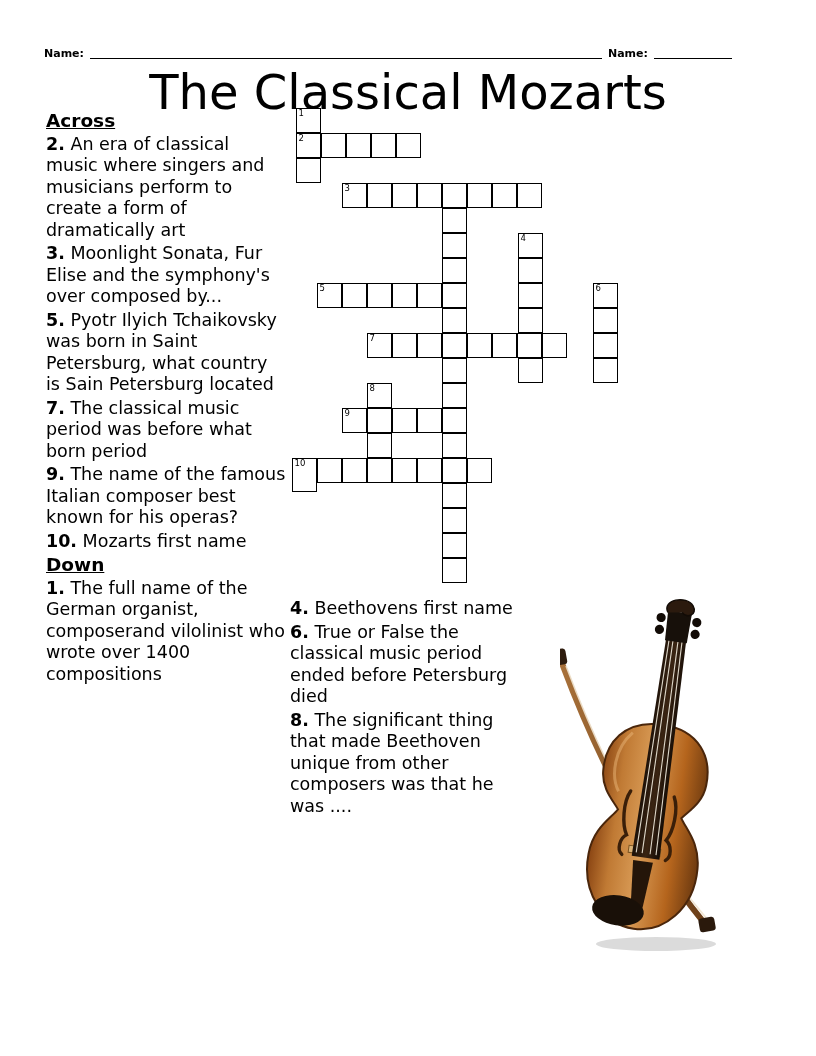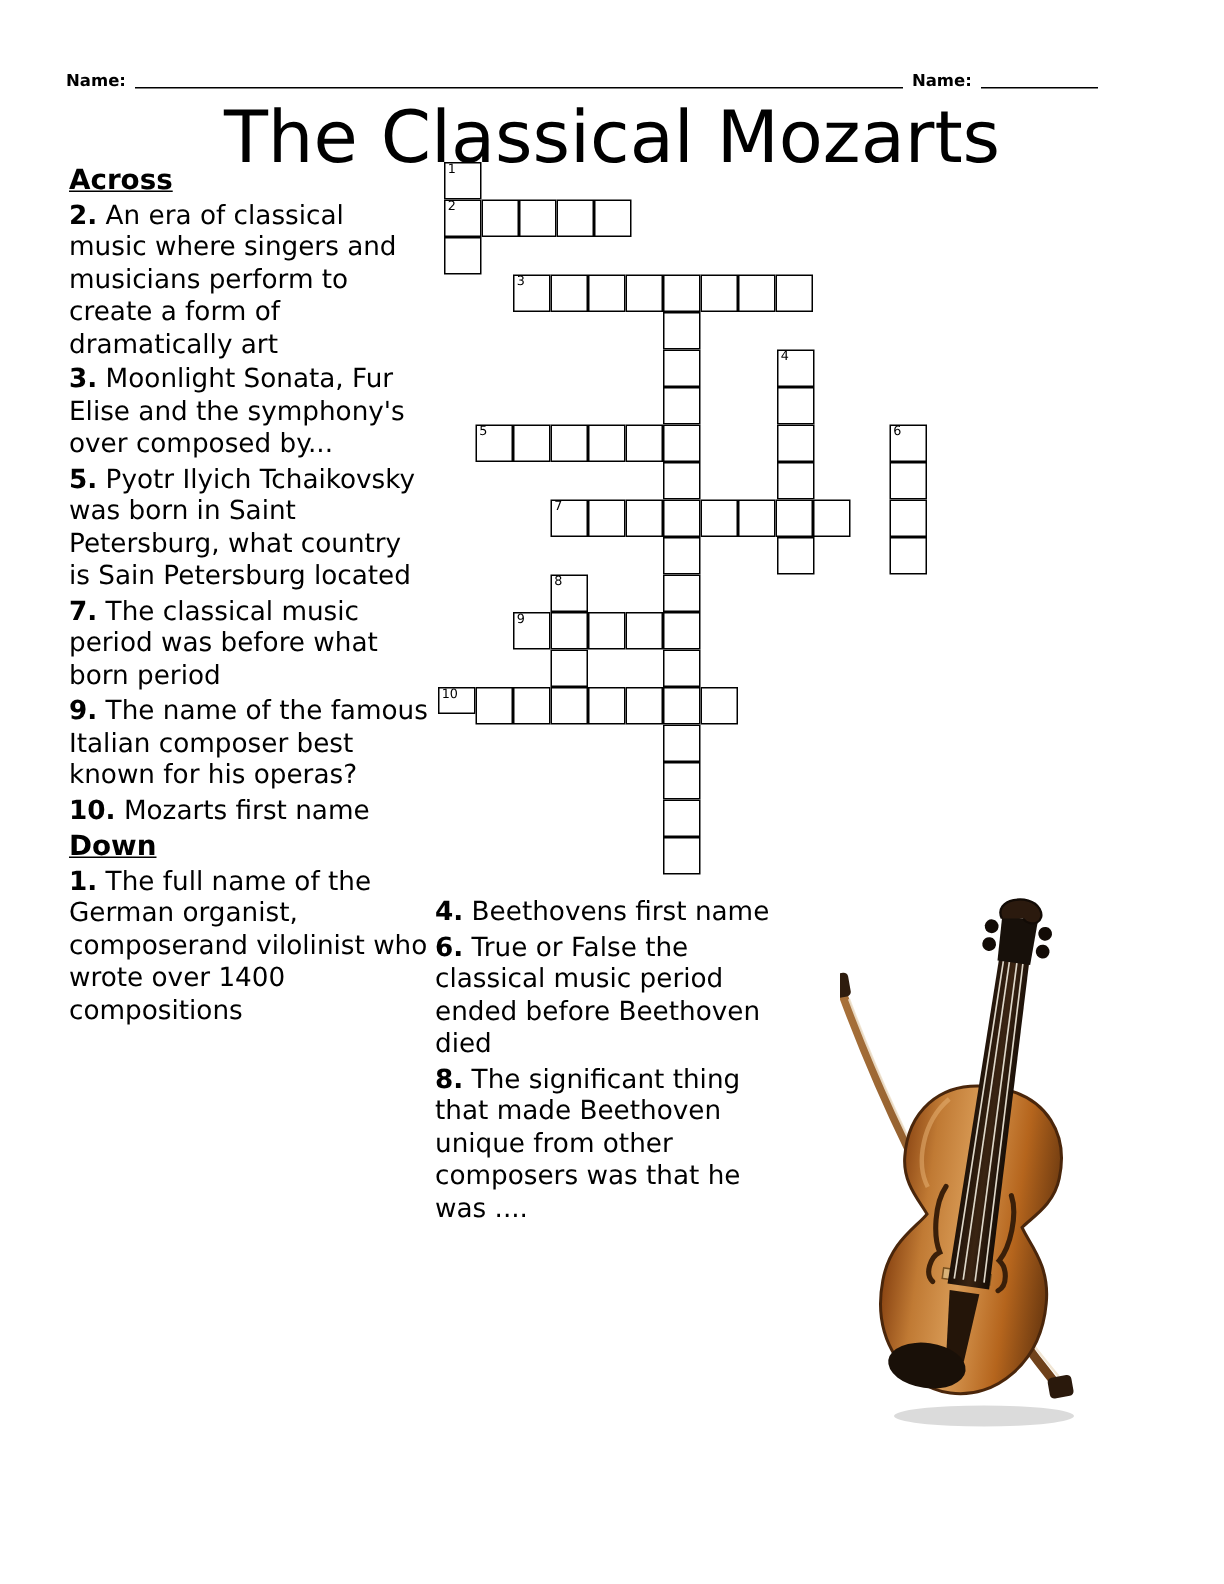--- a/index.html
+++ b/index.html
@@ -156,21 +156,21 @@
   </div>
 </div>
 
 <div class="clue-col" id="col-right">
   <div class="clue">
     <span class="num">4.</span>
     <span>Beethovens first name</span>
   </div>
   <div class="clue">
     <span class="num">6.</span>
-    <span>True or False the classical music period ended before Beethoven died</span>
+    <span>True or False the classical music period ended before Petersburg died</span>
   </div>
   <div class="clue">
     <span class="num">8.</span>
     <span>The significant thing that made Beethoven unique from other composers was that he was ....</span>
   </div>
 </div>
 
 <div id="grid">
     <div class="cell" style="left: 6px; top: 0px; width: 25px; height: 25px;">
       <span class="cnum">1</span>
@@ -235,21 +235,21 @@
     <div class="cell" style="left: 152px; top: 275px; width: 25px; height: 25px;"></div>
     <div class="cell" style="left: 52px; top: 300px; width: 25px; height: 25px;">
       <span class="cnum">9</span>
     </div>
     <div class="cell" style="left: 77px; top: 300px; width: 25px; height: 25px;"></div>
     <div class="cell" style="left: 102px; top: 300px; width: 25px; height: 25px;"></div>
     <div class="cell" style="left: 127px; top: 300px; width: 25px; height: 25px;"></div>
     <div class="cell" style="left: 152px; top: 300px; width: 25px; height: 25px;"></div>
     <div class="cell" style="left: 77px; top: 325px; width: 25px; height: 25px;"></div>
     <div class="cell" style="left: 152px; top: 325px; width: 25px; height: 25px;"></div>
-    <div class="cell" style="left: 2px; top: 350px; width: 25px; height: 18px;">
+    <div class="cell" style="left: 2px; top: 350px; width: 25px; height: 34px;">
       <span class="cnum">10</span>
     </div>
     <div class="cell" style="left: 27px; top: 350px; width: 25px; height: 25px;"></div>
     <div class="cell" style="left: 52px; top: 350px; width: 25px; height: 25px;"></div>
     <div class="cell" style="left: 77px; top: 350px; width: 25px; height: 25px;"></div>
     <div class="cell" style="left: 102px; top: 350px; width: 25px; height: 25px;"></div>
     <div class="cell" style="left: 127px; top: 350px; width: 25px; height: 25px;"></div>
     <div class="cell" style="left: 152px; top: 350px; width: 25px; height: 25px;"></div>
     <div class="cell" style="left: 177px; top: 350px; width: 25px; height: 25px;"></div>
     <div class="cell" style="left: 152px; top: 375px; width: 25px; height: 25px;"></div>

